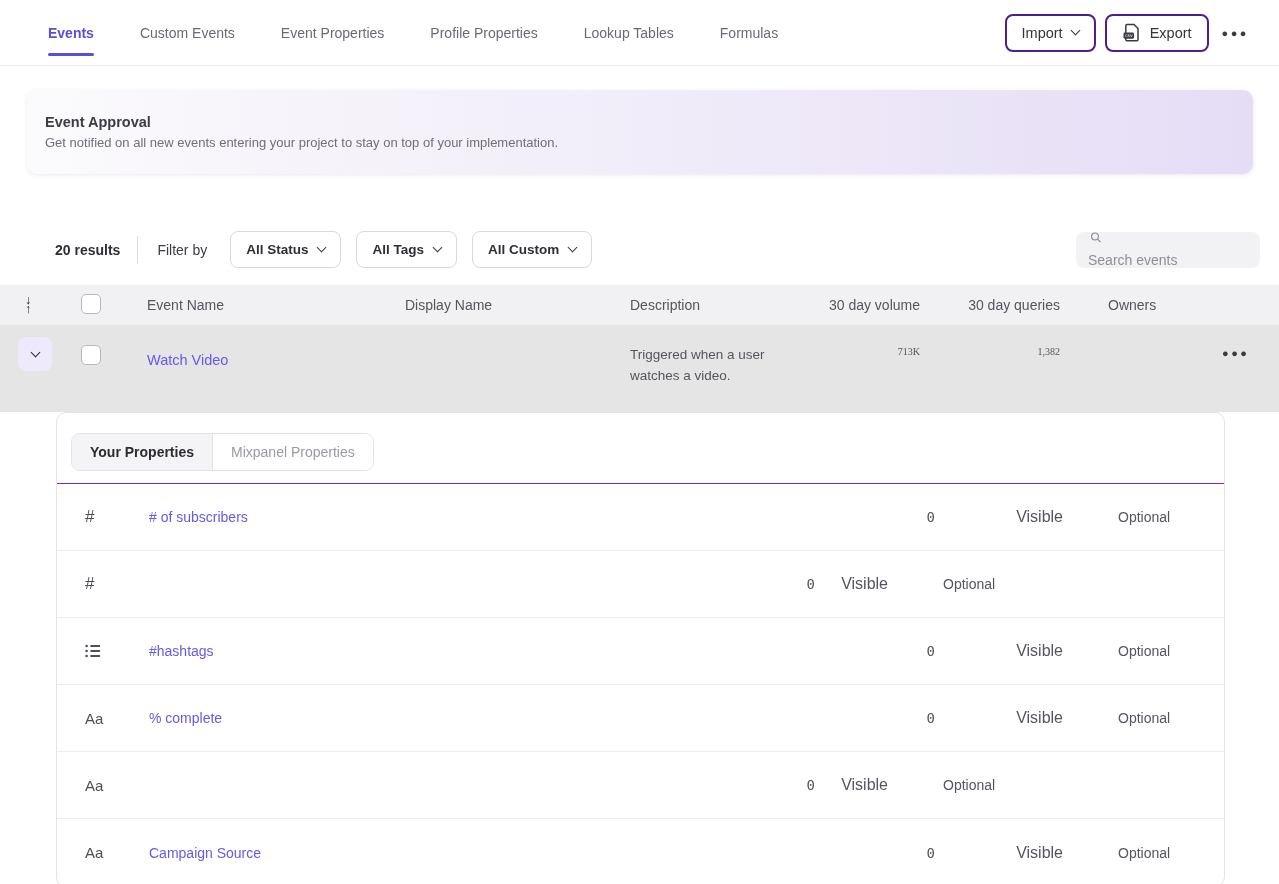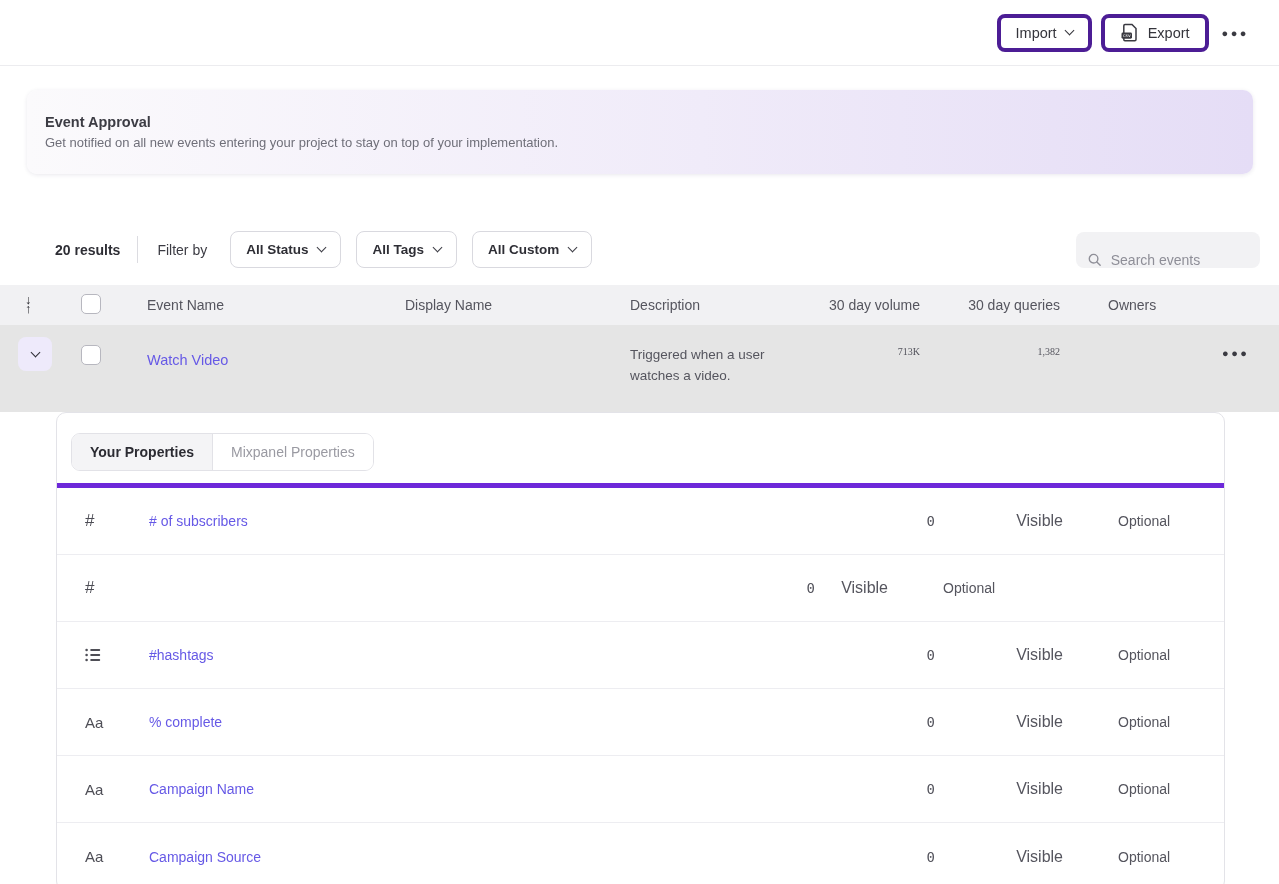--- a/index.html
+++ b/index.html
@@ -13,21 +13,21 @@
 
   
   .topnav { height:66px; background:#fff; border-bottom:1px solid #ececef;
     display:flex; align-items:center; padding:0 26px 0 48px; }
   .tabs { display:flex; gap:46px; }
   .tab { position:relative; font-size:14px; color:#6a6a73; cursor:pointer; padding:4px 0; }
   .tab.active { color:#5b4fd6; font-weight:700; }
   .tab.active::after { content:""; position:absolute; left:0; right:0; bottom:-11px;
     height:3px; border-radius:2px; background:#5b4fd6; }
   .topnav-right { margin-left:auto; display:flex; align-items:center; gap:9px; }
-  .btn-outline { height:38px; padding:0 15px; border:4px solid #4c1d95; border-radius:8px;
+  .btn-outline { height:38px; padding:0 15px; border:2px solid #4c1d95; border-radius:8px;
     background:#fff; font-size:14.5px; font-weight:500; color:#34343b;
     display:inline-flex; align-items:center; gap:9px; cursor:pointer;
     font-family:"Liberation Sans", sans-serif; }
   .chev { width:7px; height:7px; border-right:1.6px solid currentColor;
     border-bottom:1.6px solid currentColor; display:inline-block;
     transform:rotate(45deg); margin-top:-4px; }
   .more-btn { border:none; background:transparent; color:#3a3a41; cursor:pointer;
     font-size:11px; letter-spacing:2.5px; padding:6px 4px; font-family:inherit; }
 
   
@@ -47,21 +47,21 @@
   .filter-row { margin-top:57px; padding:0 19px 0 55px; display:flex; align-items:center; }
   .results-count { font-weight:700; font-size:14px; color:#2e2e35; }
   .vdivider { width:1px; height:27px; background:#dcdce1; margin:0 19px 0 17px; }
   .filter-by { font-size:14px; font-weight:500; color:#3b3b43; margin-right:23px; }
   .filter-btns { display:flex; gap:15px; }
   .filter-btn { height:37px; padding:0 15px; border:1px solid #d9d9df; border-radius:8px;
     background:#fff; font-size:13.5px; font-weight:700; color:#2e2e35;
     display:inline-flex; align-items:center; gap:10px; cursor:pointer; font-family:inherit; }
   .filter-btn .chev { border-width:1.5px; color:#3c3c44; }
   .searchbox { margin-left:auto; width:184px; height:36px; background:#f2f2f4;
-    border-radius:8px; display:flex; align-items:flex-end; padding:0 12px; gap:9px; }
+    border-radius:8px; display:flex; align-items:flex-start; padding:0 12px; gap:9px;flex-direction:column; }
   .searchbox input { border:none; background:transparent; outline:none; width:100%;
     font-size:14px; color:#3a3a41; font-family:inherit; }
   .searchbox input::placeholder { color:#8e8e97; }
 
   
   .tgrid { display:grid; grid-template-columns:56px 48px 283px 225px 188px 120px 140px 130px 89px; }
   .table-head { margin-top:17px; height:40px; background:#f1f1f3; align-items:center;
     font-size:14px; font-weight:500; color:#55555e; }
   .th-name { padding-left:43px; }
   .th-pad { padding-left:18px; }
@@ -80,21 +80,21 @@
   .table-head .checkbox { margin-top:0; }
   .event-link { padding-left:43px; padding-top:15px; font-size:14.5px; color:#6659e6;
     text-decoration:none; display:inline-block; cursor:pointer; }
   .desc-cell { padding-left:18px; padding-top:7px; font-size:13.5px; color:#55555e; line-height:21px; }
   .num-cell { padding-top:9px; font-size:10px; color:#53535c;font-family:Liberation Serif, serif; }
   .row-more { padding-left:28px; padding-top:4px; }
 
   
   .panel { margin:0 54px 0 56px; border:1px solid #e3e3e8; border-radius:10px;
     background:#fff; overflow:hidden; }
-  .panel-head { padding:20px 0 12px 14px; border-bottom:5px solid #6d28d9; }
+  .panel-head { padding:20px 0 12px 14px; border-bottom:1px solid #6d28d9; }
   .segmented { display:inline-flex; border:1px solid #e2e2e7; border-radius:9px; overflow:hidden; }
   .seg { height:36px; padding:0 18px; display:flex; align-items:center; font-size:14px;
     cursor:pointer; background:#fff; color:#9a9aa2; font-weight:500; border:none;
     font-family:inherit; }
   .seg.active { background:#f4f4f6; color:#2b2b32; font-weight:700;
     border-right:1px solid #e2e2e7; }
   .pgrid { display:grid; grid-template-columns:92px 1fr 120px 175px 114px; align-items:center; }
   .prop-row { height:67px; border-bottom:1px solid #ededf1; }
   .prop-row:last-child { border-bottom:none; }
   .type-icon { padding-left:28px; color:#4e4e56; font-size:17px; font-weight:500;
@@ -102,20 +102,28 @@
   .type-icon.aa { font-size:15px; }
   .prop-link { font-size:14px; color:#6659e6; text-decoration:none; cursor:pointer; }
   .prop-q { text-align:right; font-size:14px; color:#53535c; }
   .prop-vis { text-align:right; padding-right:47px; font-size:16px; color:#55555e; }
   .prop-req { padding-left:8px; font-size:14px; color:#55555e; }
 </style>
 </head>
 <body>
 
 <div class="topnav">
+  <div class="tabs">
+    <div class="tab active">Events</div>
+    <div class="tab">Custom Events</div>
+    <div class="tab">Event Properties</div>
+    <div class="tab">Profile Properties</div>
+    <div class="tab">Lookup Tables</div>
+    <div class="tab">Formulas</div>
+  </div>
   <div class="topnav-right">
     <button class="btn-outline">
       <span>Import</span>
       <span class="chev"></span>
     </button>
     <button class="btn-outline">
       <svg width="19" height="19" viewBox="0 0 19 19">
         <path d="M5 1.5 h7 l4 4 V16.5 a1.2 1.2 0 0 1 -1.2 1.2 H5 a1.2 1.2 0 0 1 -1.2 -1.2 V2.7 A1.2 1.2 0 0 1 5 1.5 Z" fill="none" stroke="#3a3a41" stroke-width="1.5"></path>
         <rect x="1.5" y="9.5" width="10.5" height="6.2" rx="1.4" fill="#3a3a41"></rect>
         <text x="6.8" y="14.3" font-size="4.6" fill="#ffffff" text-anchor="middle" font-family="DejaVu Sans, sans-serif">csv</text>
@@ -236,21 +244,20 @@
   <div class="pgrid prop-row">
     <span class="type-icon aa">Aa</span>
     <span><a class="prop-link">% complete</a></span>
     <span class="prop-q mono">0</span>
     <span class="prop-vis">Visible</span>
     <span class="prop-req">Optional</span>
   </div>
 
   <div class="pgrid prop-row">
     <span class="type-icon aa">Aa</span>
-    <span><a class="prop-link">Campaign Name</a></span>
     <span class="prop-q mono">0</span>
     <span class="prop-vis">Visible</span>
     <span class="prop-req">Optional</span>
   </div>
 
   <div class="pgrid prop-row">
     <span class="type-icon aa">Aa</span>
     <span><a class="prop-link">Campaign Source</a></span>
     <span class="prop-q mono">0</span>
     <span class="prop-vis">Visible</span>

